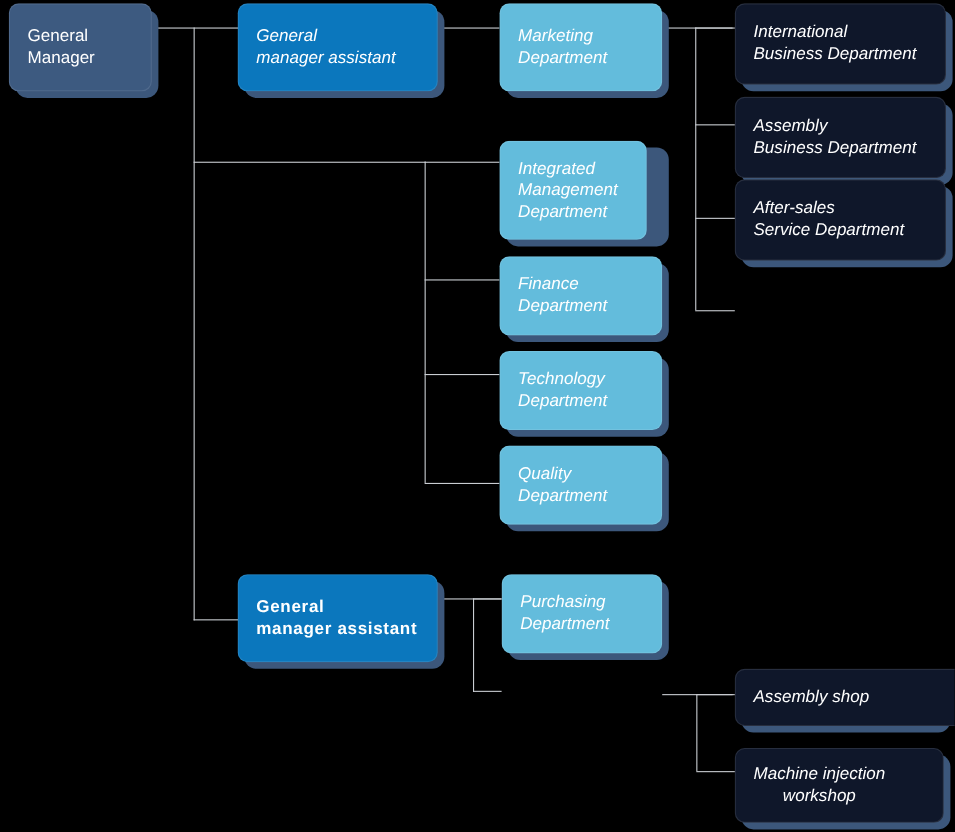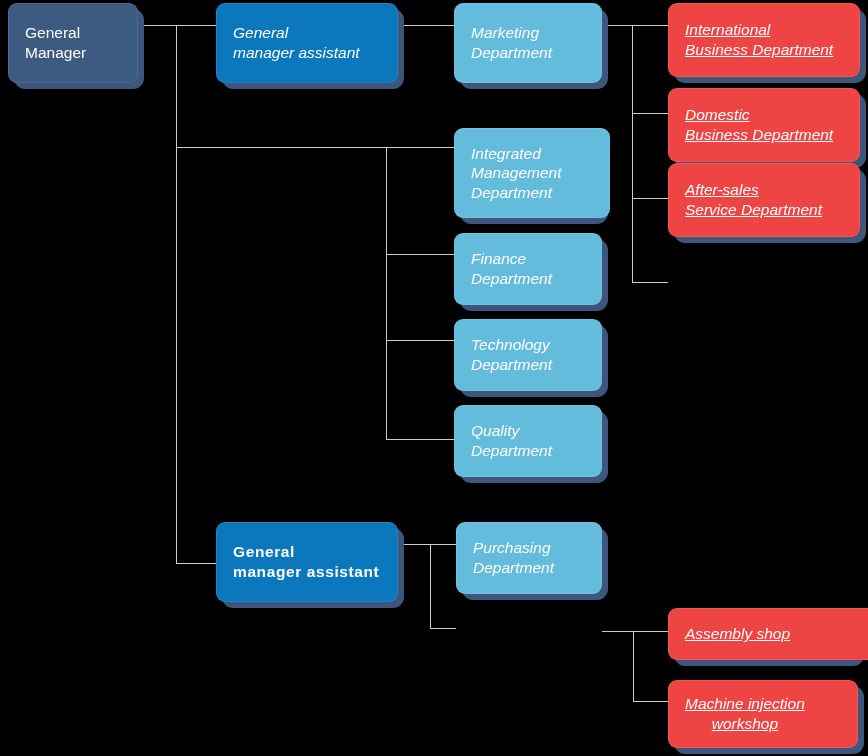--- a/index.html
+++ b/index.html
@@ -45,21 +45,21 @@
     line-height: 1.26;
     white-space: pre-line;
     z-index: 2;
     border: 1px solid rgba(255,255,255,0.10);
   }
 
   
   .c-gm      { background: #3d5a80; }
   .c-assist  { background: #0b77bd; }
   .c-dept    { background: #63bcdc; }
-  .c-sub     { background: #ef4444; text-decoration: underline; }
+  .c-sub     { background: #0f172a; }
 
   
   .t-plain  { font-style: normal; font-weight: 400; font-size: 15.5px; }
   .t-italic { font-style: italic; font-weight: 400; font-size: 15.5px; }
   .t-bold   { font-style: normal; font-weight: 700; font-size: 15.5px; letter-spacing: 0.6px; }
 </style>
 </head>
 <body>
 
 <div id="chart-root">
@@ -118,34 +118,34 @@
   </div>
 
   <div class="node-wrap" style="left:668px; top:3px; width:192px; height:74px;">
     <div class="shadow" style="left:6px; top:6px; width:192px; height:74px;"></div>
     <div class="face c-sub t-italic" style="left:0; top:0; width:192px; height:74px;">International
 Business Department</div>
   </div>
 
   <div class="node-wrap" style="left:668px; top:88px; width:192px; height:74px;">
     <div class="shadow" style="left:6px; top:6px; width:192px; height:74px;"></div>
-    <div class="face c-sub t-italic" style="left:0; top:0; width:192px; height:74px;">Domestic
+    <div class="face c-sub t-italic" style="left:0; top:0; width:192px; height:74px;">Assembly
 Business Department</div>
   </div>
 
   <div class="node-wrap" style="left:668px; top:163px; width:203px; height:74px;">
     <div class="shadow" style="left:6px; top:6px; width:192px; height:74px;"></div>
     <div class="face c-sub t-italic" style="left:0; top:0; width:192px; height:74px;">After-sales
 Service Department</div>
   </div>
 
 
   <div class="node-wrap" style="left:454px; top:128px; width:148px; height:90px;">
     <div class="shadow" style="left:6px; top:6px; width:148px; height:90px;"></div>
-    <div class="face c-dept t-italic" style="left:0; top:0; width:156px; height:90px;">Integrated
+    <div class="face c-dept t-italic" style="left:0; top:0; width:134px; height:90px;">Integrated
 Management
 Department</div>
   </div>
 
   <div class="node-wrap" style="left:454px; top:233px; width:148px; height:72px;border-radius:31px;">
     <div class="shadow" style="left:6px; top:6px; width:148px; height:72px;"></div>
     <div class="face c-dept t-italic" style="left:0; top:0; width:148px; height:72px;">Finance
 Department</div>
   </div>
 

